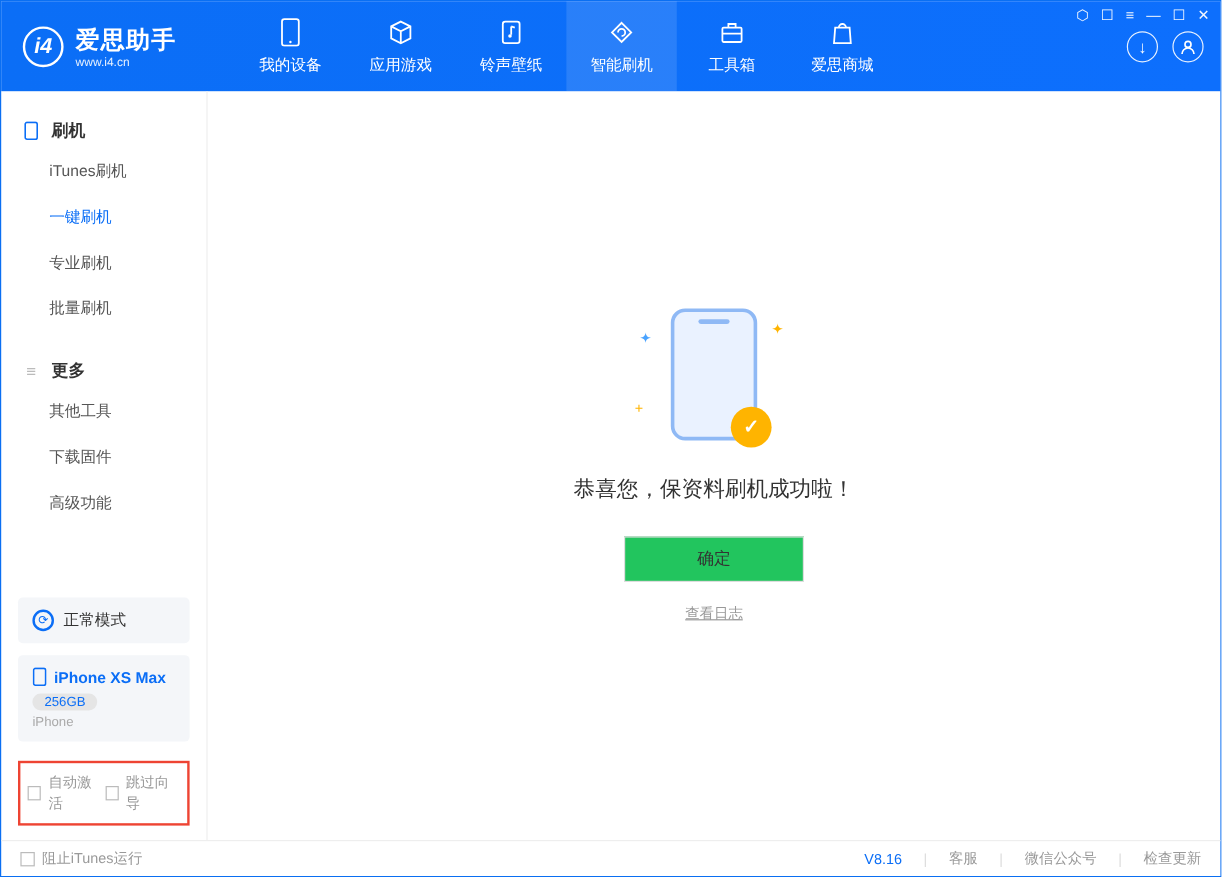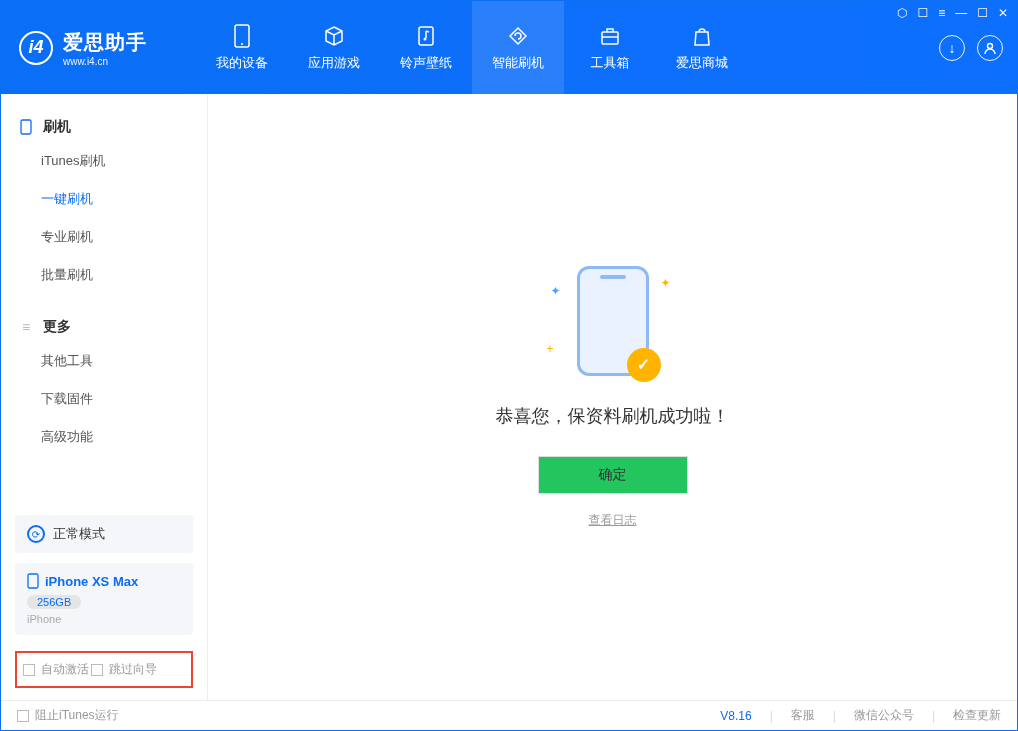--- a/index.html
+++ b/index.html
@@ -1,37 +1,37 @@
 <!DOCTYPE html>
 <html><head>
 <meta charset="utf-8">
 <style>
 * { margin: 0; padding: 0; box-sizing: border-box; font-family: "Microsoft YaHei", Arial, sans-serif; }
 body { background: #fff; }
 .window { width: 1018px; height: 731px; border: 1px solid #0a6ff2; background: #fff; display: flex; flex-direction: column; }
 
 
-.header { height: 93px; background: linear-gradient(90deg, #0b6ef6 0%, #0d6ffd 100%); display: flex; align-items: stretch; color: #fff; }
+.header { height: 75px; background: linear-gradient(90deg, #0b6ef6 0%, #0d6ffd 100%); display: flex; align-items: stretch; color: #fff; }
 .logo-area { width: 195px; display: flex; align-items: center; padding-left: 18px; }
 .logo-icon { width: 34px; height: 34px; border: 2px solid #fff; border-radius: 50%; display: flex; align-items: center; justify-content: center; font-weight: bold; font-size: 18px; font-style: italic; }
 .logo-text { margin-left: 10px; }
 .logo-title { font-size: 20px; font-weight: bold; letter-spacing: 1px; }
 .logo-sub { font-size: 10px; opacity: 0.9; }
 .nav-tabs { display: flex; flex: 1; }
 .nav-tab { width: 92px; display: flex; flex-direction: column; align-items: center; justify-content: center; cursor: pointer; font-size: 13px; gap: 6px; }
 .nav-tab.active { background: rgba(255,255,255,0.12); }
 .nav-tab .nicon { height: 24px; display: flex; align-items: center; justify-content: center; }
 .header-right { display: flex; align-items: center; padding-right: 14px; gap: 12px; }
 .hr-icon { width: 26px; height: 26px; border: 1.5px solid rgba(255,255,255,0.9); border-radius: 50%; display: flex; align-items: center; justify-content: center; cursor: pointer; font-size: 14px; }
 .win-controls { position: absolute; top: 6px; right: 10px; display: flex; gap: 10px; color: rgba(255,255,255,0.95); font-size: 12px; align-items: center; }
 .win-controls span { cursor: pointer; }
 
 
 .body { flex: 1; display: flex; min-height: 0; }
-.sidebar { width: 207px; border-right: 1px solid #eee; display: flex; flex-direction: column; }
+.sidebar { width: 172px; border-right: 1px solid #eee; display: flex; flex-direction: column; }
 .side-section { padding-top: 18px; }
 .side-header { display: flex; align-items: center; padding: 6px 18px; font-size: 14px; color: #333; font-weight: bold; gap: 10px; }
 .side-header .shicon { width: 14px; height: 14px; display: flex; align-items: center; justify-content: center; color: #0b6ef6; }
 .side-item { padding: 10px 18px 10px 40px; font-size: 13px; color: #555; cursor: pointer; }
 .side-item.active { color: #0b6ef6; }
 
 .side-spacer { flex: 1; }
 .mode-box { margin: 10px 14px; background: #f4f6f9; border-radius: 4px; padding: 10px 12px; display: flex; align-items: center; gap: 8px; font-size: 13px; color: #333; }
 .mode-box .micon { width: 18px; height: 18px; border: 2px solid #0b6ef6; border-radius: 50%; display: flex; align-items: center; justify-content: center; color: #0b6ef6; font-size: 10px; }
 .device-box { margin: 0 14px 10px; background: #f4f6f9; border-radius: 4px; padding: 10px 12px; font-size: 13px; }

